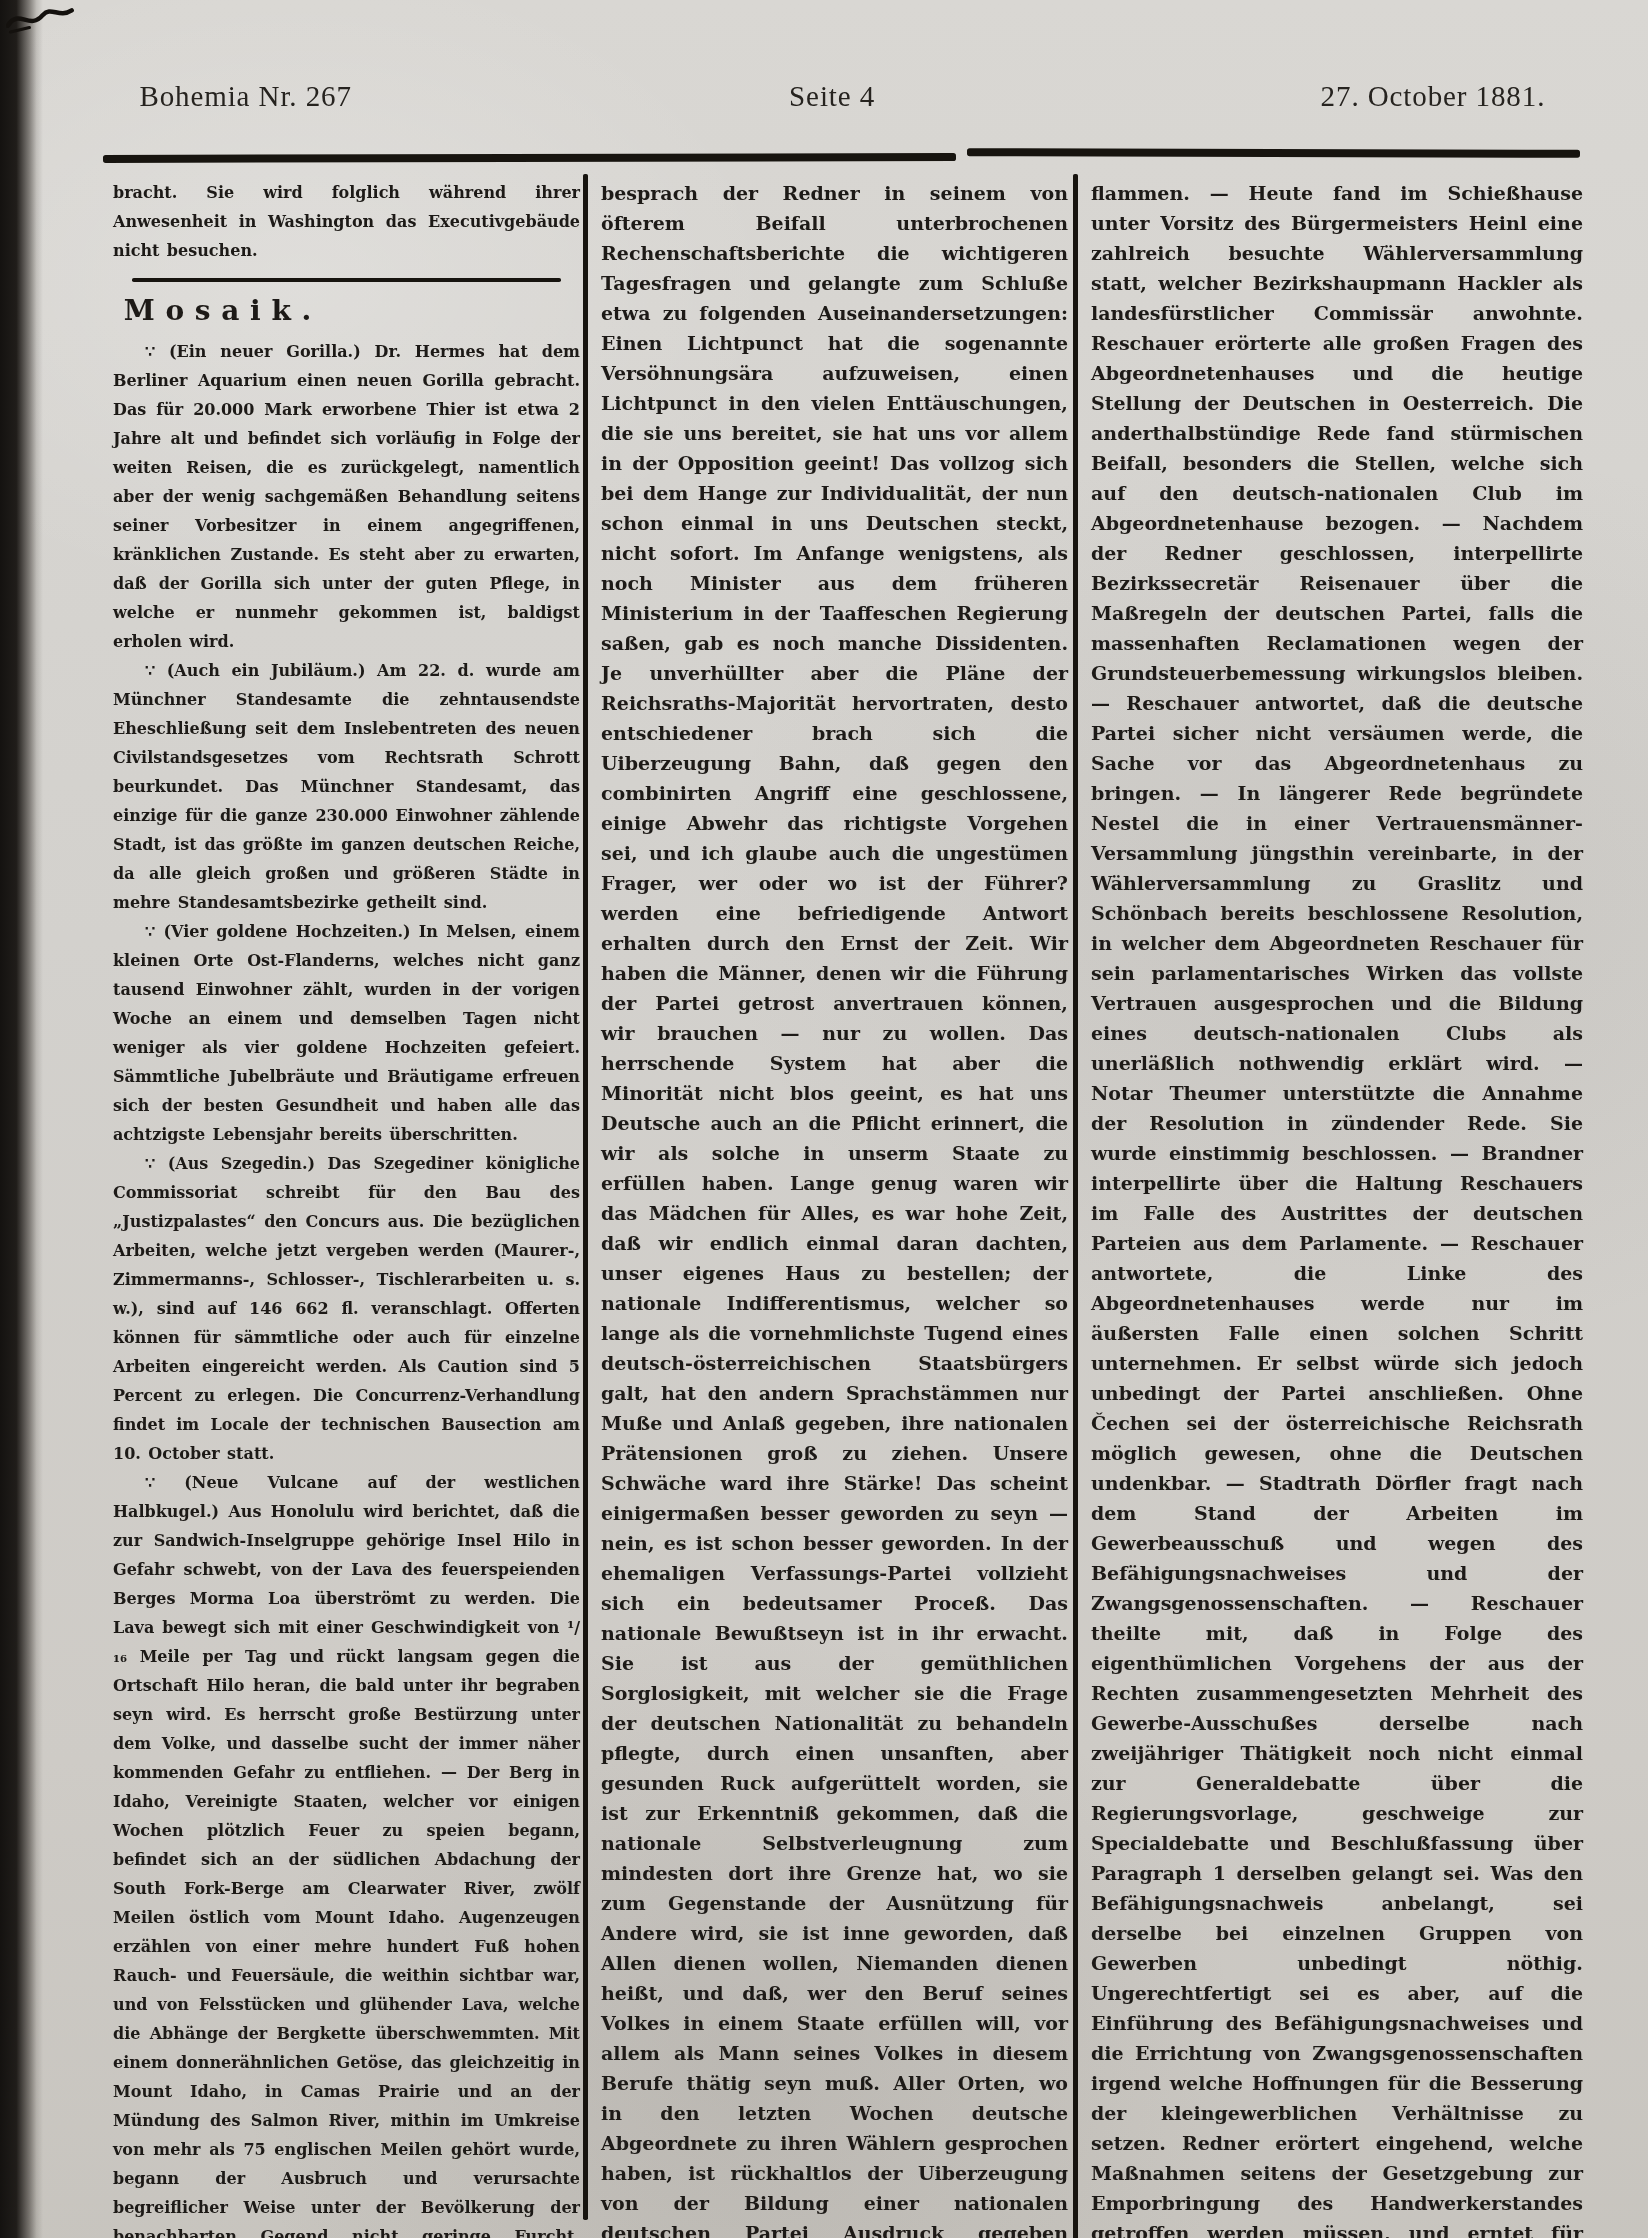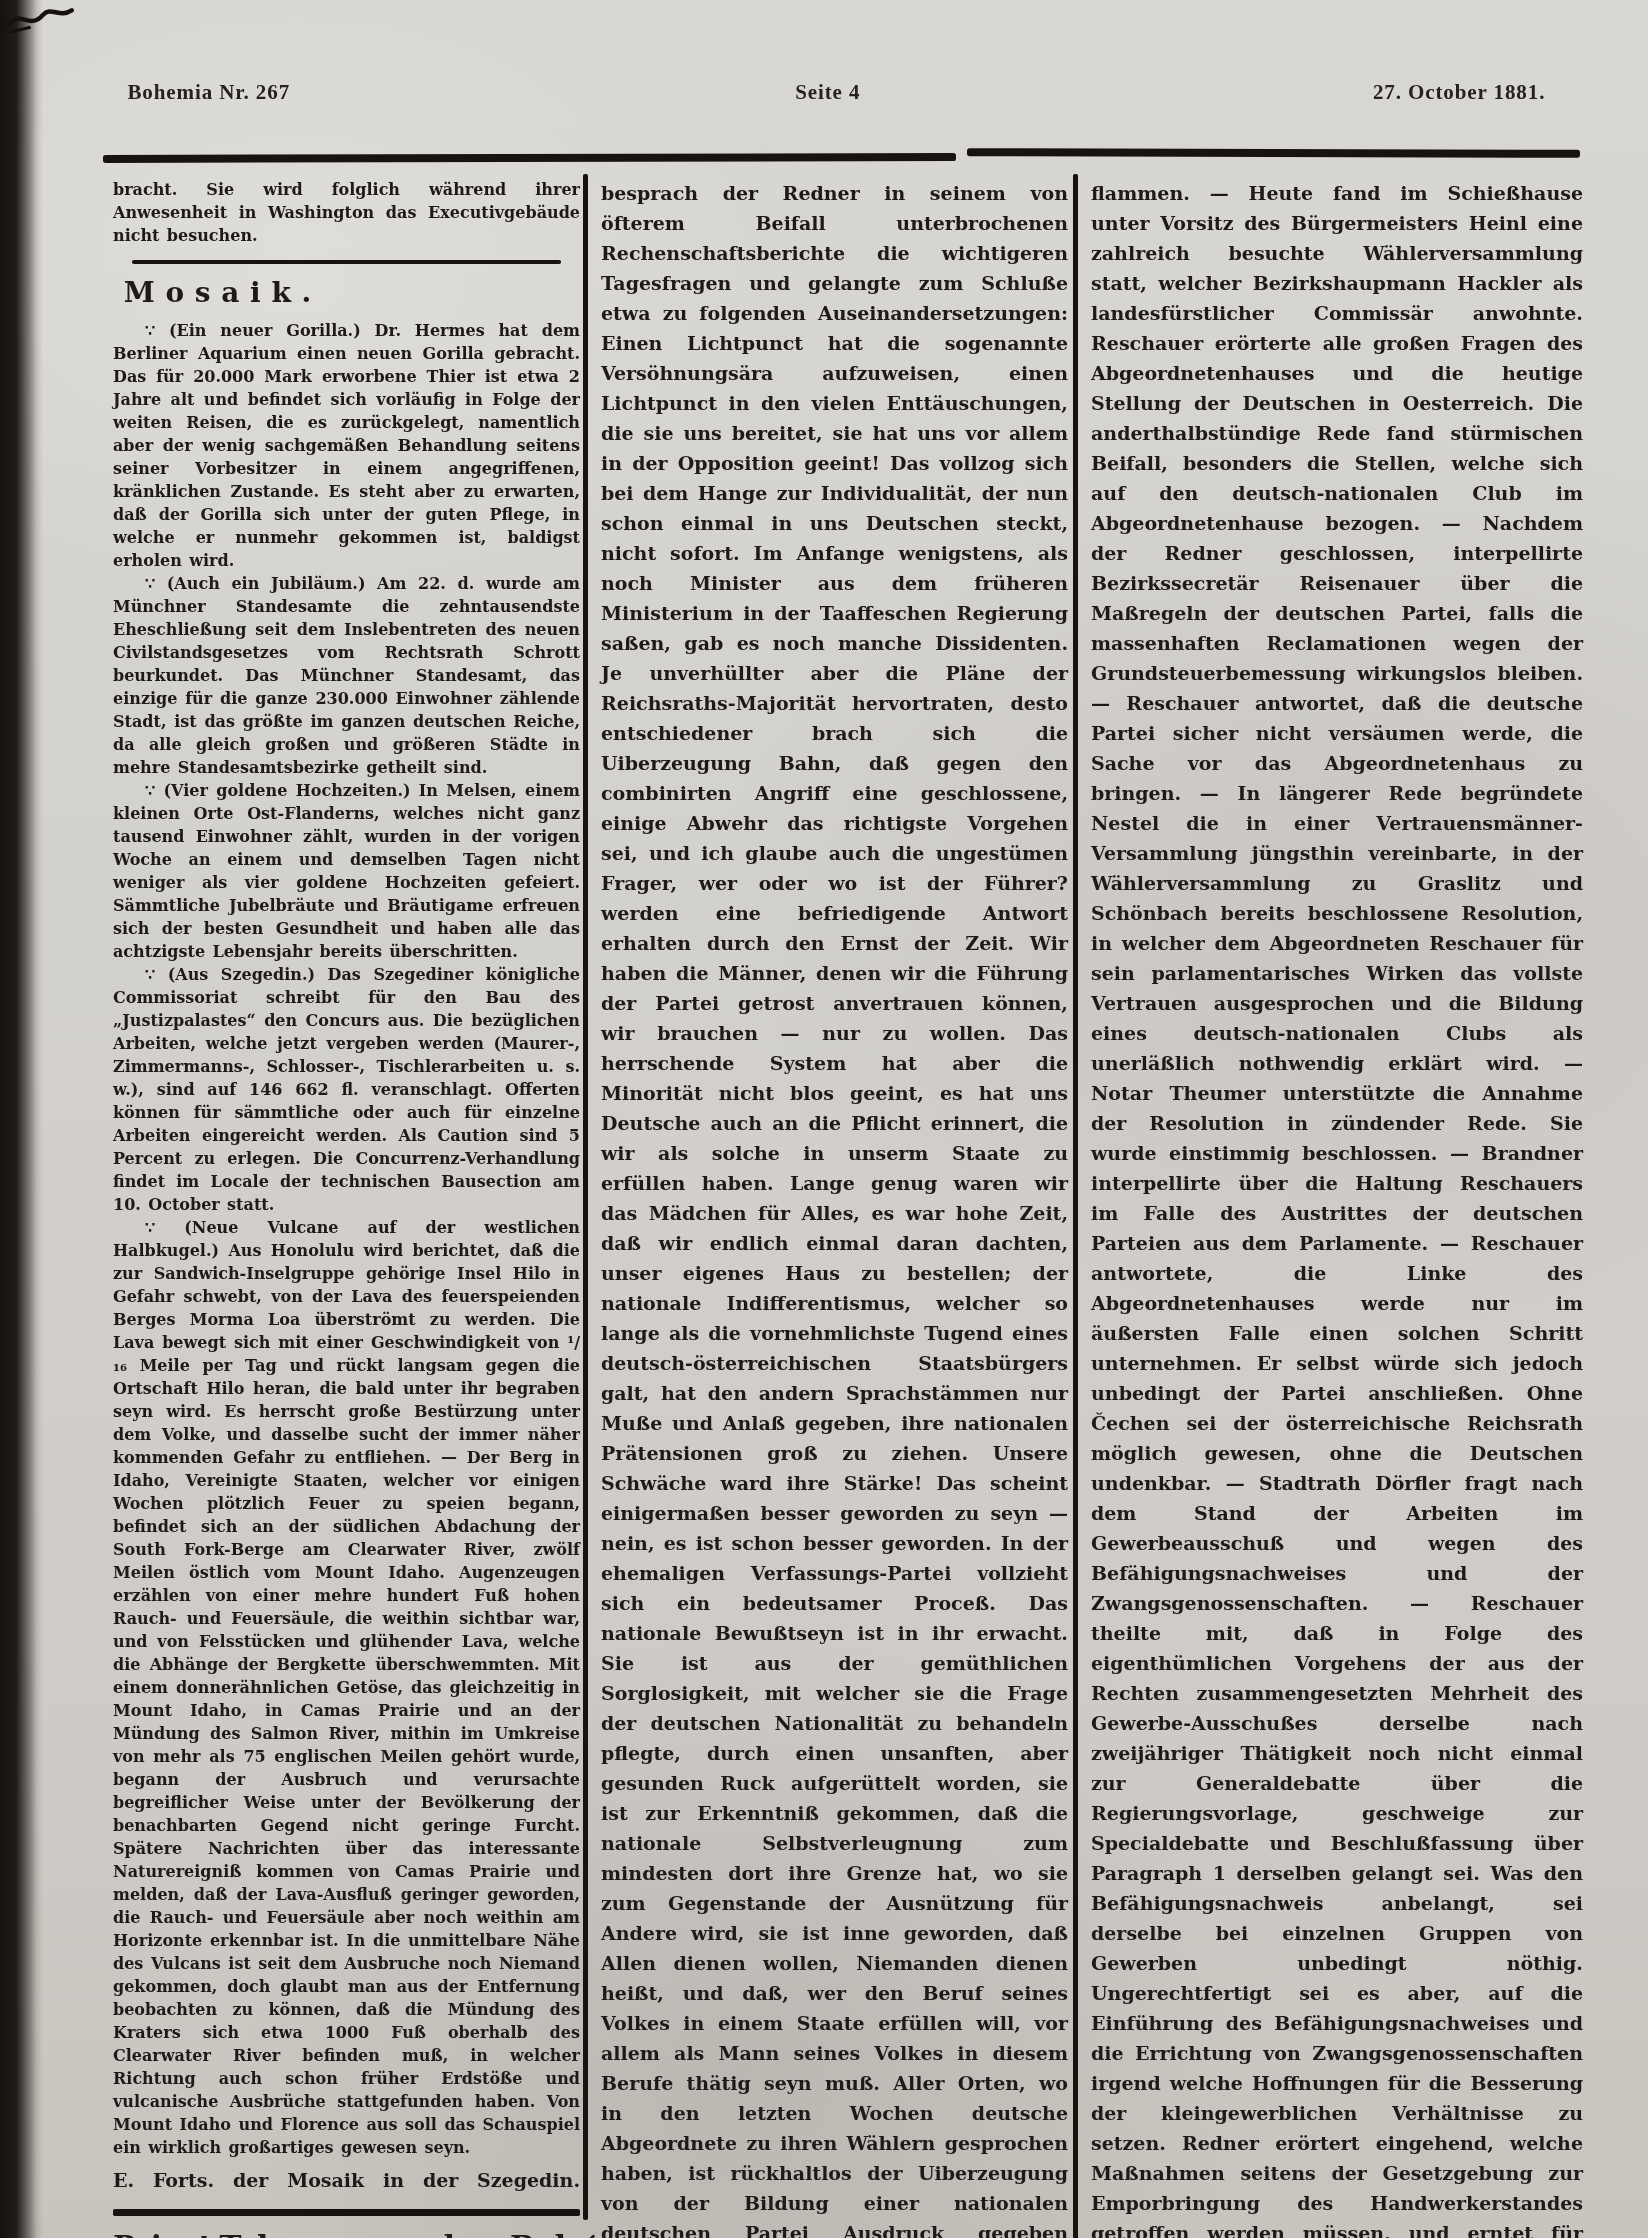--- a/index.html
+++ b/index.html
@@ -16,40 +16,40 @@
     color:#1d1a17;
     font-family:"DejaVu Serif", serif;
   }
   
   .scan-edge{
     position:absolute;left:0;top:0;width:43px;height:100%;
     background:linear-gradient(90deg,#141210 0%,#201d1a 38%,rgba(55,50,45,0.55) 68%,rgba(80,75,68,0.18) 85%,rgba(0,0,0,0) 100%);
   }
   .pen-mark{position:absolute;left:6.3px;top:4.5px;}
   
-  .header{position:absolute;top:80px;left:114px;right:96px;height:36px;
-    font-family:"Liberation Serif", serif;font-weight:700;font-size:21px;color:#26231f;
+  .header{position:absolute;top:80px;left:126px;right:96px;height:36px;
+    font-family:"Liberation Serif", serif;font-weight:400;font-size:29px;color:#26231f;
     letter-spacing:0.9px;}
   .h-left{position:absolute;left:13.4px;top:0;}
   .h-center{position:absolute;left:50%;transform:translateX(-58%);top:0;}
   .h-right{position:absolute;right:6.7px;top:0;}
   .hrule{position:absolute;background:#17140f;border-radius:2.7px;}
   .hrule.seg1{left:103px;top:154px;width:853px;height:7.6px;transform:rotate(-0.12deg);}
   .hrule.seg2{left:967px;top:149px;width:613px;height:8px;transform:rotate(0.15deg);}
   
   .col{position:absolute;top:178px;text-align:justify;}
   .col-left{left:113px;width:467px;}
   .col-mid{left:601px;width:467px;}
   .col-right{left:1091px;width:492px;}
   .vdiv{position:absolute;width:4.9px;background:#17140f;border-radius:1.8px;}
   .vdiv1{left:583px;top:174px;height:2046px;}
   .vdiv2{left:1073px;top:174px;height:2149px;}
   
   p{margin:0;}
-  .small{font-size:16px;line-height:23px;font-weight:700;word-spacing:1.8px;}
+  .small{font-size:16px;line-height:29px;font-weight:700;word-spacing:1.8px;}
   .tele{font-size:19px;line-height:30px;font-weight:700;word-spacing:2.2px;}
   .ind{text-indent:32px;}
   .cont{text-indent:0;}
   .rule-thin{width:92%;height:4px;background:#17140f;margin:13.4px auto 11.6px auto;border-radius:1.8px;}
   .rule-thick{width:100%;height:6.7px;background:#17140f;margin:15px 0 13.4px 0;border-radius:1.8px;}
   .mosaik-title{margin:4.5px 0 9.9px 0;text-align:left;font-size:28px;font-weight:700;
     letter-spacing:10.7px;text-indent:10.7px;}
   .forts{font-size:19px;font-weight:700;line-height:28px;margin-top:7.2px;
     text-align:justify;text-align-last:justify;}
   .tele-title{margin:2.7px 0 11.6px 0;font-size:29.6px;font-weight:700;white-space:nowrap;

